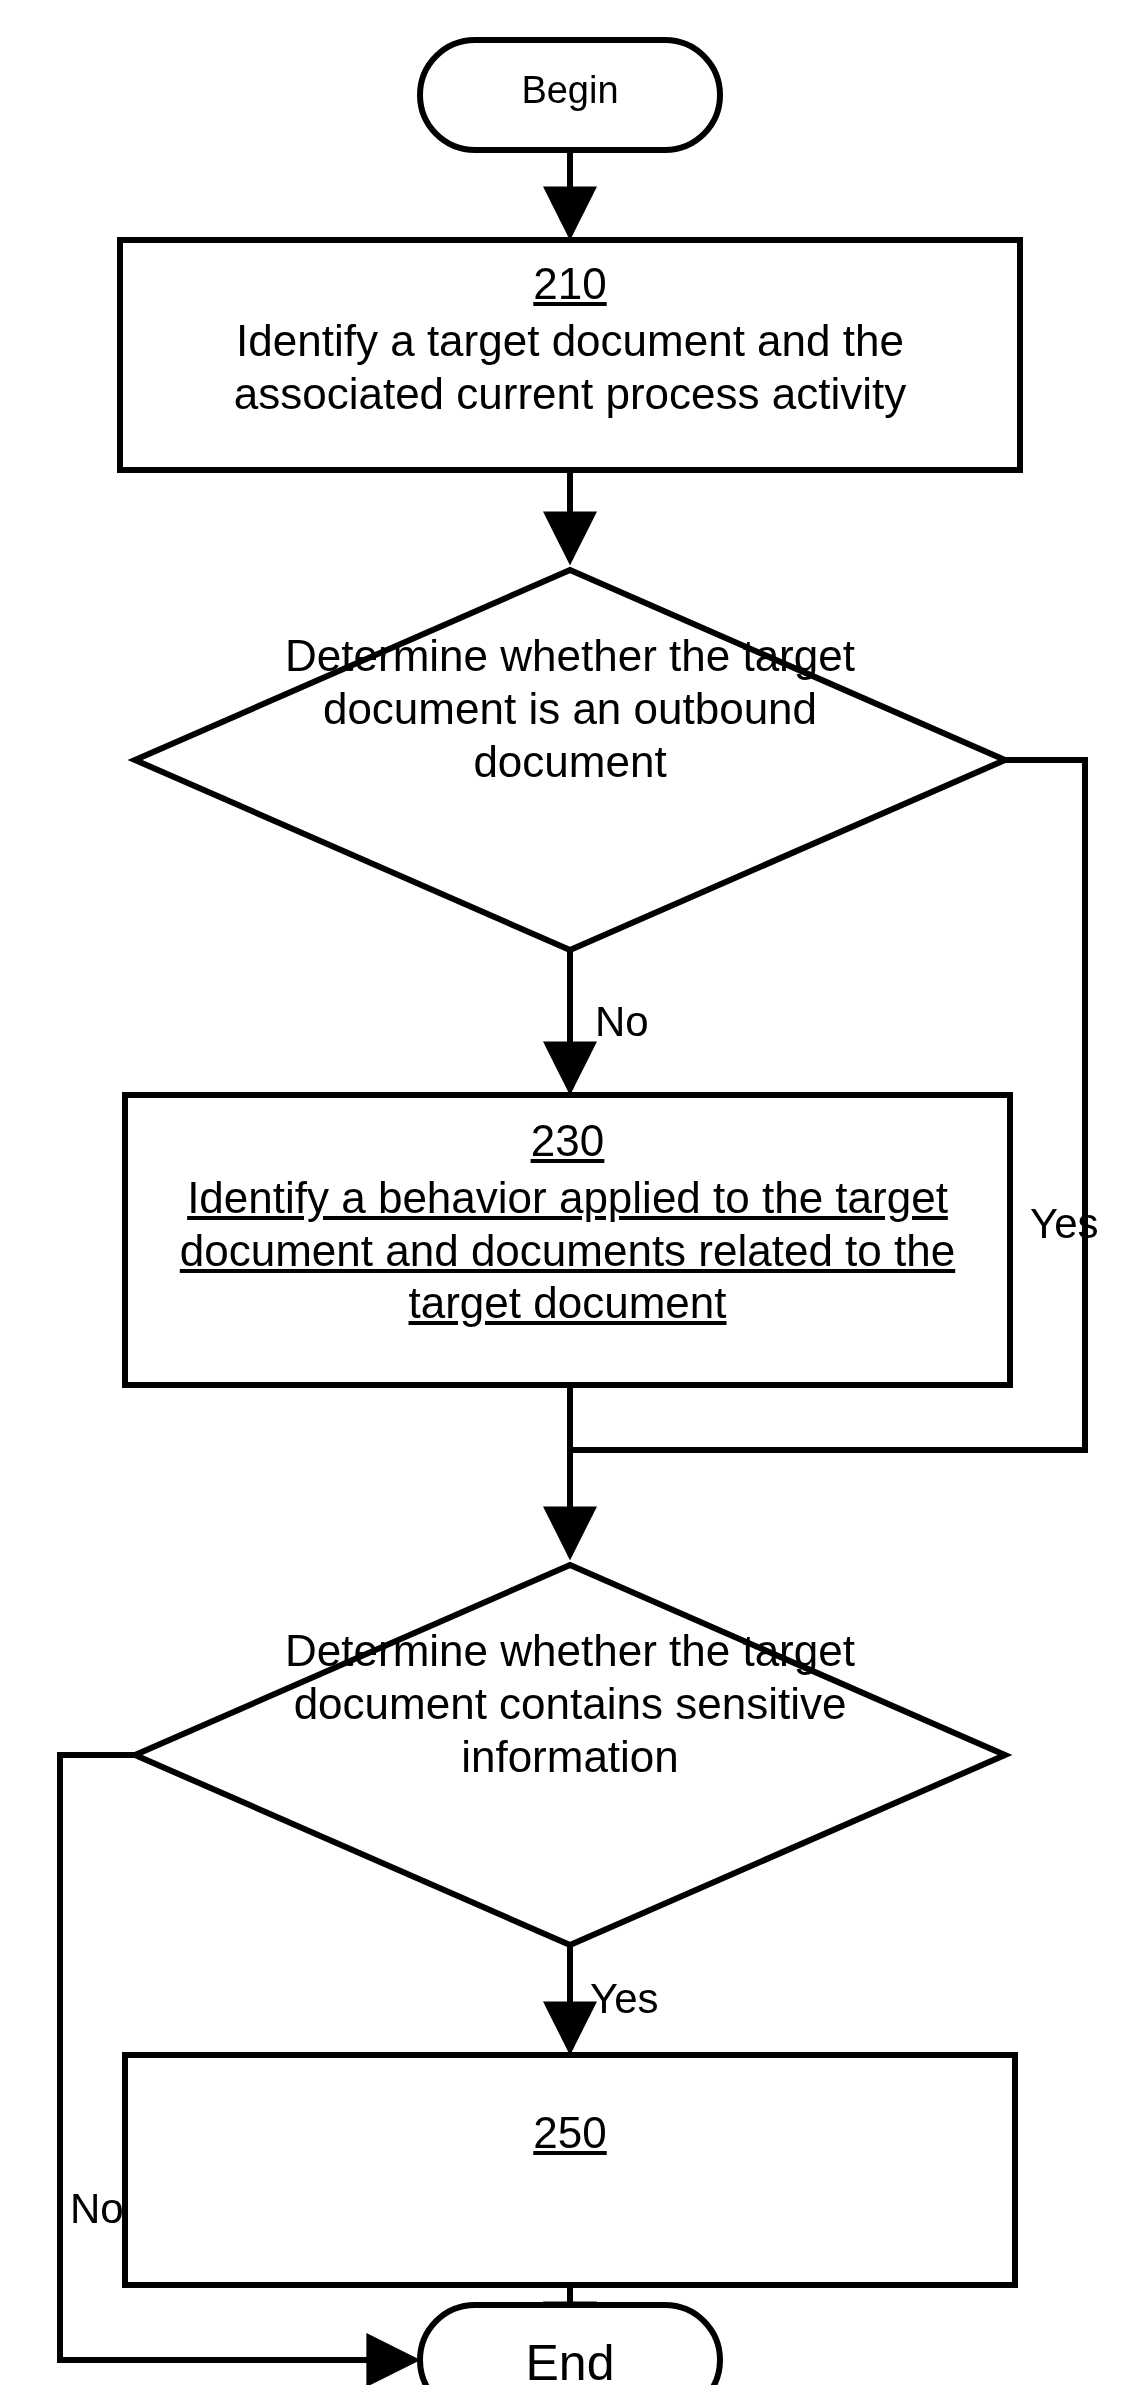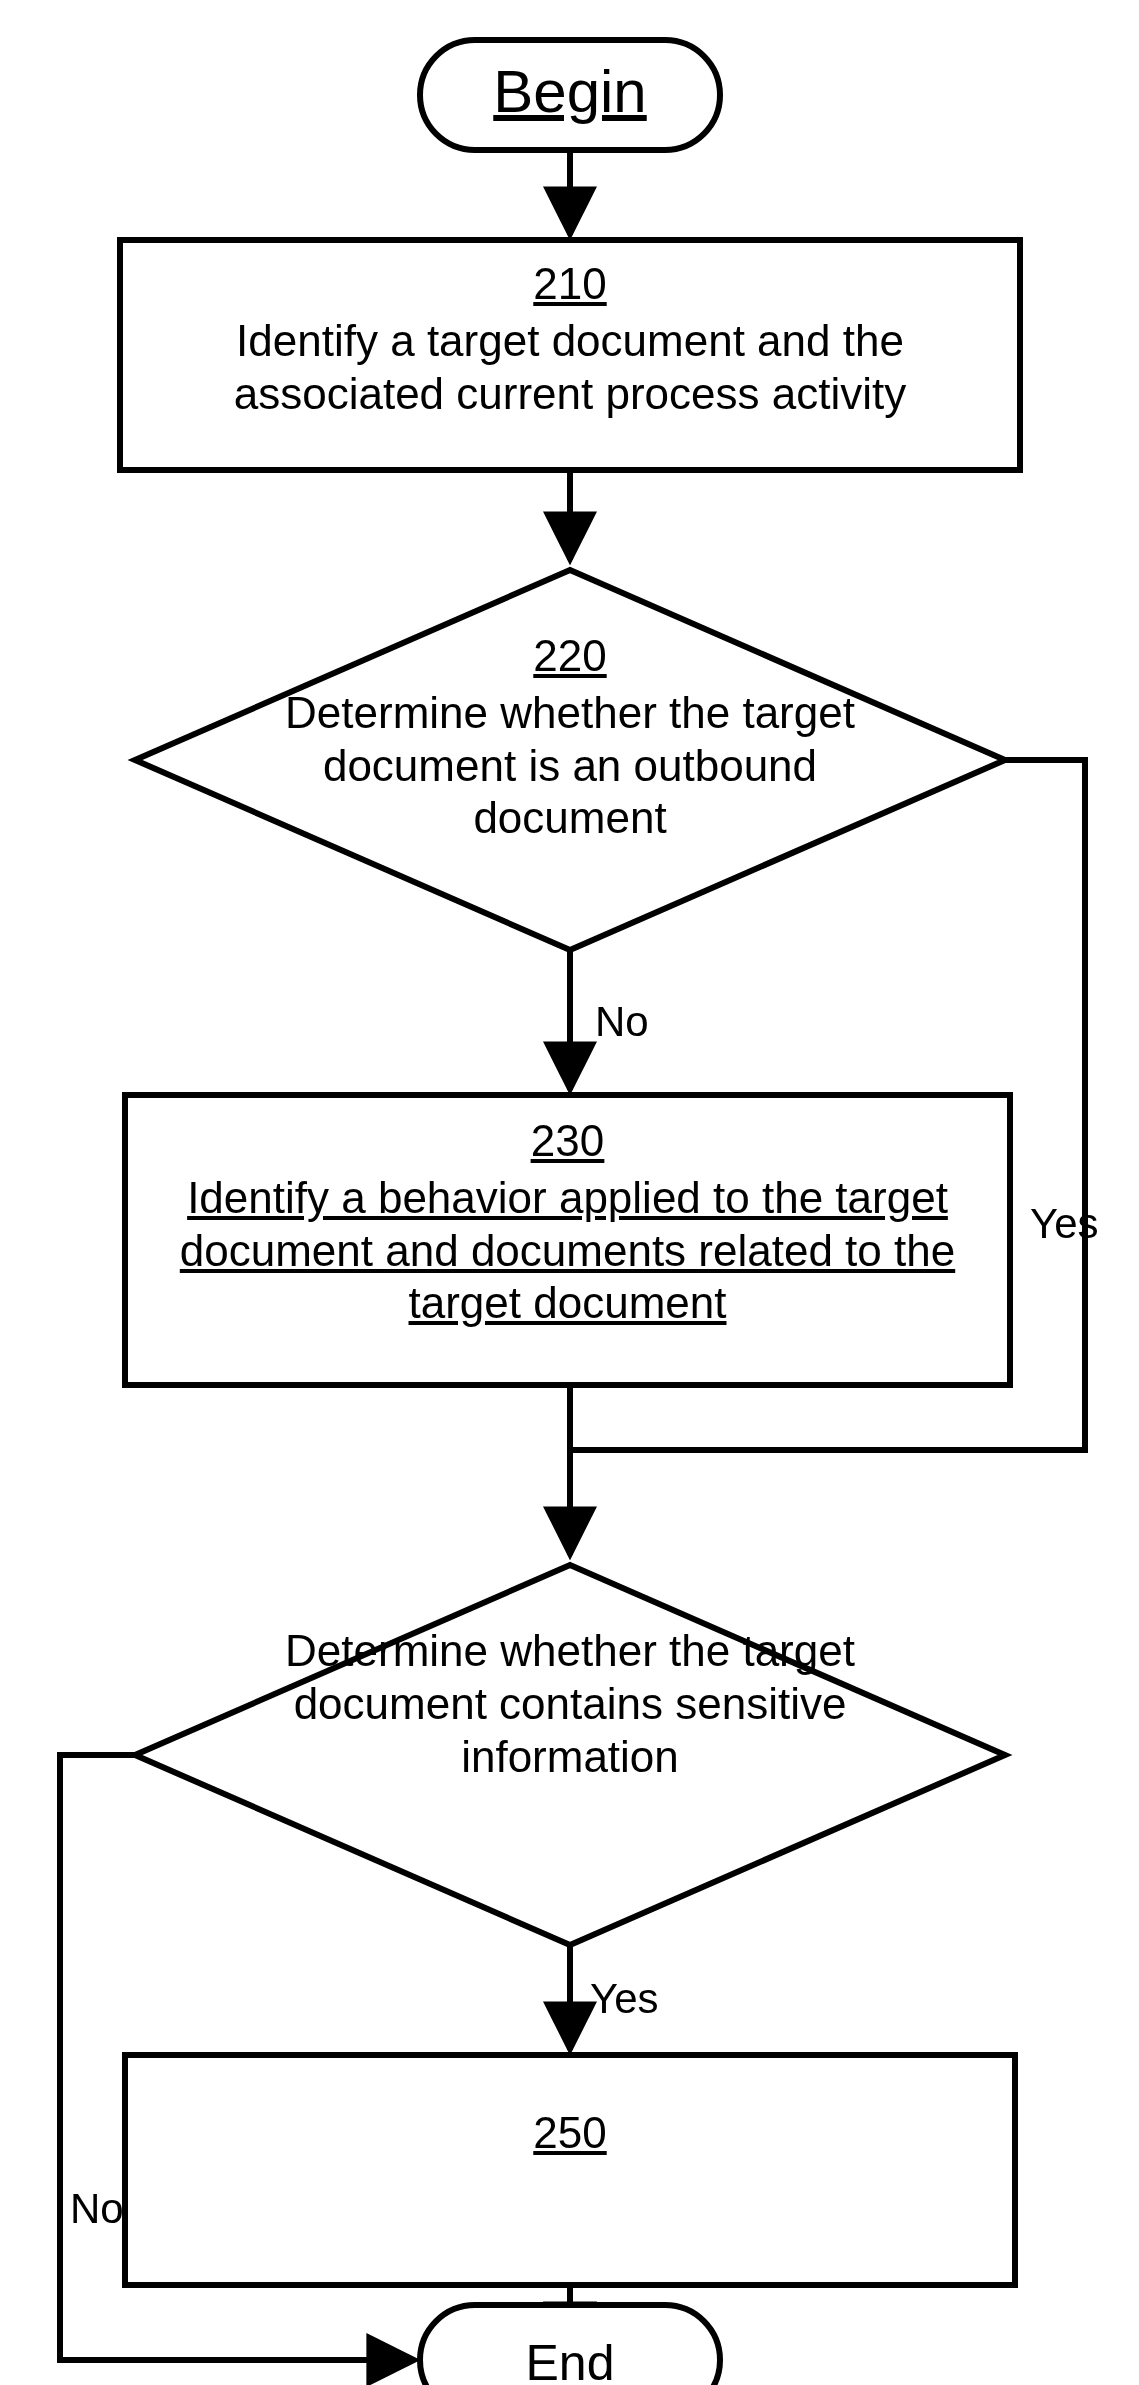--- a/index.html
+++ b/index.html
@@ -66,29 +66,28 @@
 
   <rect x="125" y="2055" width="890" height="230" fill="#fff" stroke="#000" stroke-width="6"></rect>
 
   <line x1="570" y1="2285" x2="570" y2="2350" stroke="#000" stroke-width="6" marker-end="url(#arrow)"></line>
 
   <polyline points="135,1755 60,1755 60,2360 415,2360" fill="none" stroke="#000" stroke-width="6" marker-end="url(#arrow)"></polyline>
 
   <rect x="420" y="2305" rx="55" ry="55" width="300" height="110" fill="#fff" stroke="#000" stroke-width="6"></rect>
 </svg>
 
-<div class="node-label" style="left:420px; top:56px; width:300px; font-size:60px;text-decoration:underline;">Begin</div>
+<div class="node-label" style="left:420px; top:68px; width:300px; font-size:38px;">Begin</div>
 
 <div class="node-label" style="left:130px; top:258px; width:880px;">
   <span class="node-num">210</span>
   <span>Identify a target document and the associated current process activity</span>
 </div>
 
 <div class="node-label" style="left:240px; top:630px; width:660px;">
-  <span class="node-num">220</span>
   <span>Determine whether the target document is an outbound document</span>
 </div>
 
 <div class="edge-label" style="left:595px; top:998px;">No</div>
 <div class="edge-label" style="left:1030px; top:1200px;">Yes</div>
 
 <div class="node-label" style="left:140px; top:1115px; width:855px;text-decoration:underline;">
   <span class="node-num">230</span>
   <span>Identify a behavior applied to the target document and documents related to the target document</span>
 </div>

